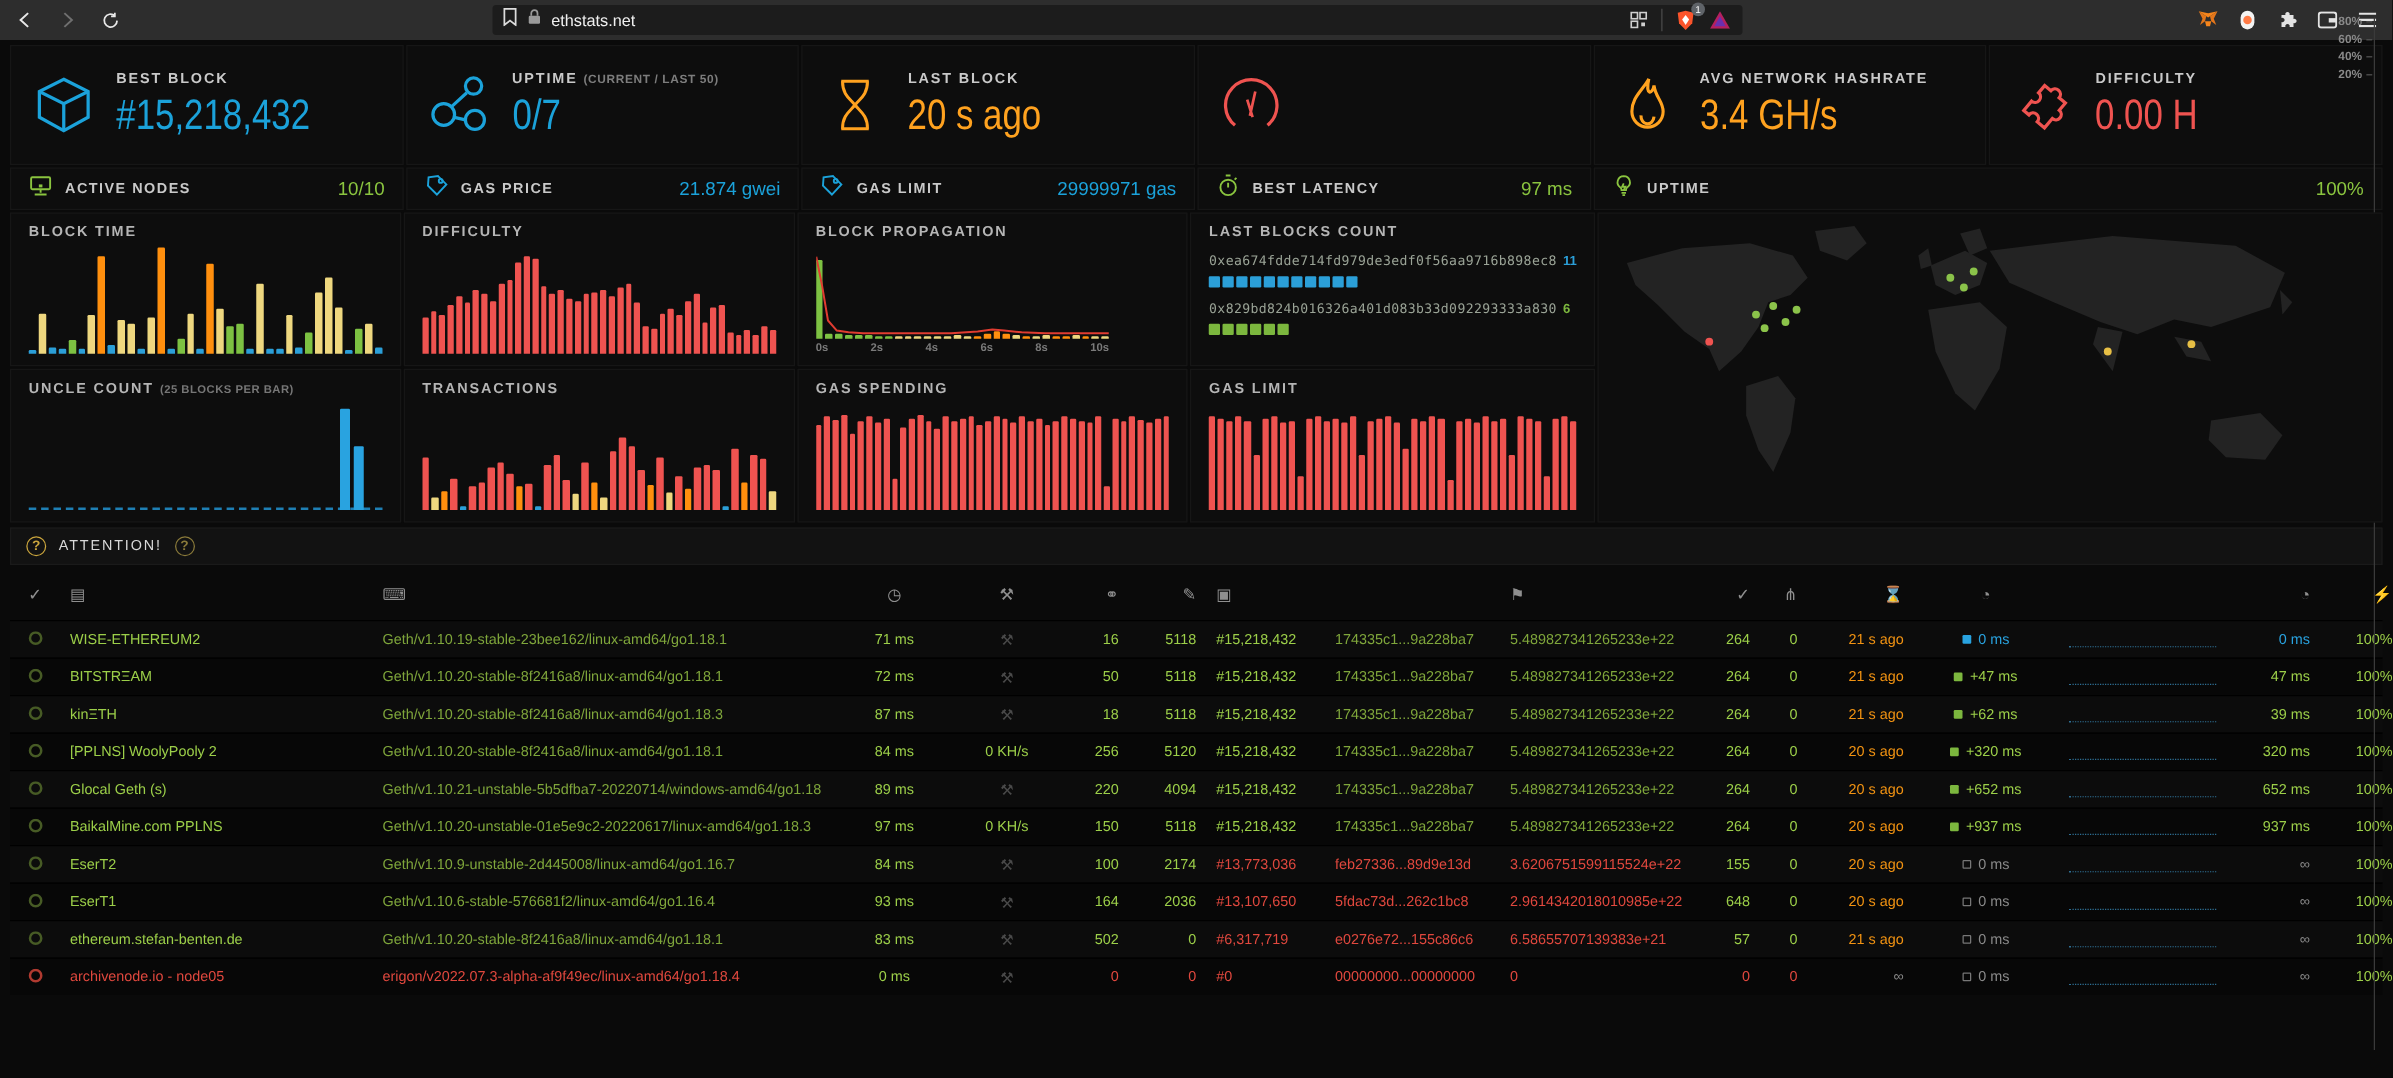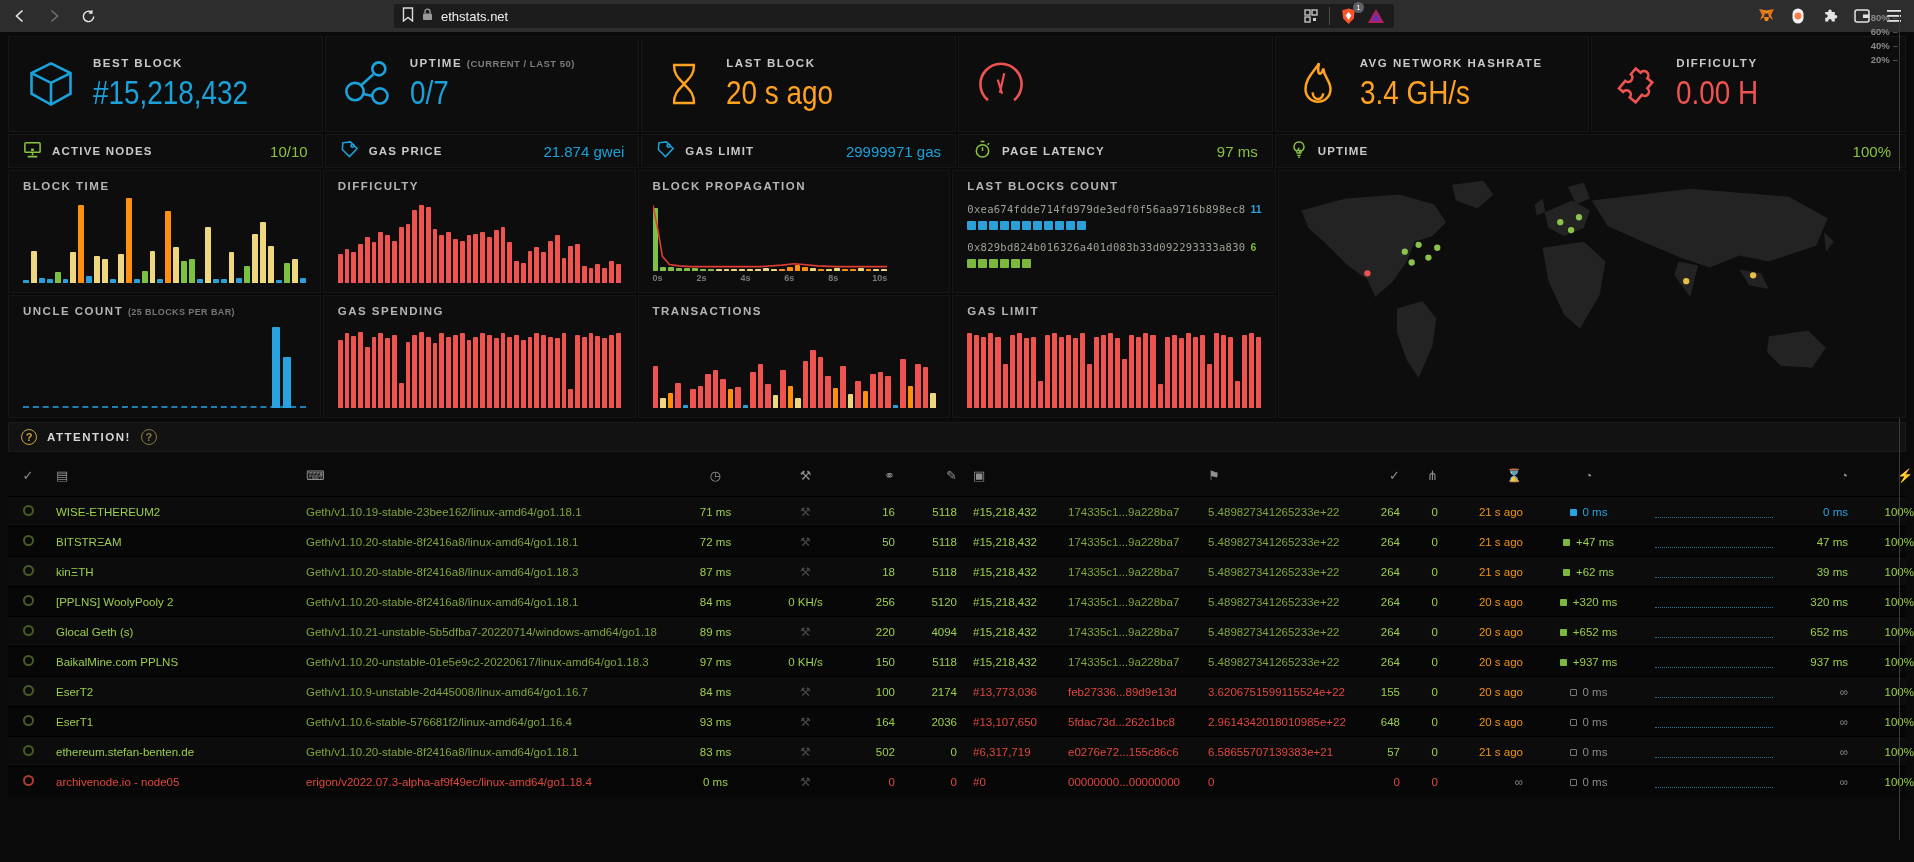--- a/index.html
+++ b/index.html
@@ -59,21 +59,21 @@
   .miner-blocks span { width:9px; height:9px; border-radius:1px; }
   
   .uncle-area { position:relative; }
   .uncle-base { position:absolute; left:0; right:0; bottom:0; border-bottom:2px dashed #1e7fb4; }
   .uncle-bar { position:absolute; bottom:0; width:8px; background:#29a3e0; border-radius:1px 1px 0 0; }
   
   .attn { margin-top:4px; height:30px; background:#121212; border:1px solid #1a1a1a;
     display:flex; align-items:center; padding:0 12px; gap:10px; }
   .attn-circ { width:16px; height:16px; border:1.5px solid #caa53d; border-radius:50%; color:#caa53d;
     font-size:11px; font-weight:bold; display:flex; align-items:center; justify-content:center; }
-  .attn-title { font-size:11.5px; font-weight:bold; letter-spacing:1.5px; color:#d8d8d8; }
+  .attn-title { font-size:11.5px; font-weight:normal; letter-spacing:1.5px; color:#d8d8d8; }
   .attn-msg { margin-left:auto; font-size:13px; color:#e3bb41; }
   
   .thead { display:grid; height:42px; align-items:center; margin-top:2px; padding:0 0; }
   .hcell { color:#8f8f8f; font-size:13px; text-align:center; }
   .hcell.left { text-align:left; padding-left:8px; } .hcell.right { text-align:right; padding-right:8px; }
   .trow { display:grid; height:30px; align-items:center; font-size:11.5px; border-top:1px solid #000; }
   .trow:nth-child(odd) { background:#0c0c0c; } .trow:nth-child(even) { background:#070707; }
   .tc { white-space:nowrap; overflow:hidden; }
   .tc.left { padding-left:8px; } .tc.right { text-align:right; padding-right:8px; } .tc.center { text-align:center; }
   .dot { display:inline-block; width:11px; height:11px; border-radius:50%; border:2px solid #475b25; }
@@ -279,21 +279,21 @@
           </svg></span>
       <span class="s-label">GAS LIMIT</span>
       <span class="s-value c-cyan">29999971 gas</span>
     </div>
     <div class="card s">
       <span class="c-green">
         <svg width="19" height="19" viewBox="0 0 20 20" fill="none" stroke="currentColor" stroke-width="1.6">
             <circle cx="10" cy="11.5" r="6.5"></circle>
             <path d="M10 11.5 V7.5 M8 1.5 h4 M15.5 5 l1.5 -1.5"></path>
           </svg></span>
-      <span class="s-label">PAGE LATENCY</span>
+      <span class="s-label">BEST LATENCY</span>
       <span class="s-value c-green">97 ms</span>
     </div>
     <div class="card s span2">
       <span class="c-green">
         <svg width="18" height="19" viewBox="0 0 20 20" fill="none" stroke="currentColor" stroke-width="1.6">
             <path d="M10 1.5 a5.5 5.5 0 0 1 3 10.1 c-.8.5-1 1.4-1 2.4 h-4 c0-1-.2-1.9-1-2.4 A5.5 5.5 0 0 1 10 1.5 Z"></path>
             <path d="M8 16.5 h4 M8.8 18.5 h2.4 M10 8 l-1.5 3 h3 L10 14"></path>
           </svg></span>
       <span class="s-label">UPTIME</span>
       <span class="s-value c-green">100%</span>
@@ -507,67 +507,20 @@
     </div>
     <div class="card chart-card">
       <div class="chart-title"><span>UNCLE COUNT</span> <span class="chart-sub">(25 BLOCKS PER BAR)</span></div>
       <div class="chart-area uncle-area" id="unclechart">
         <div class="uncle-base"></div>
       <div class="uncle-bar" style="right: 26px; height: 95%;"></div>
           <div class="uncle-bar" style="right: 15px; height: 60%;"></div>
         </div>
     </div>
     <div class="card chart-card">
-      <div class="chart-title">GAS SPENDING</div>
-      <div class="chart-area">
-          <div class="bar" style="height: 80%; background: rgb(239, 83, 80);"></div>
-          <div class="bar" style="height: 88%; background: rgb(239, 83, 80);"></div>
-          <div class="bar" style="height: 85%; background: rgb(239, 83, 80);"></div>
-          <div class="bar" style="height: 90%; background: rgb(239, 83, 80);"></div>
-          <div class="bar" style="height: 72%; background: rgb(239, 83, 80);"></div>
-          <div class="bar" style="height: 84%; background: rgb(239, 83, 80);"></div>
-          <div class="bar" style="height: 88%; background: rgb(239, 83, 80);"></div>
-          <div class="bar" style="height: 82%; background: rgb(239, 83, 80);"></div>
-          <div class="bar" style="height: 86%; background: rgb(239, 83, 80);"></div>
-          <div class="bar" style="height: 30%; background: rgb(239, 83, 80);"></div>
-          <div class="bar" style="height: 78%; background: rgb(239, 83, 80);"></div>
-          <div class="bar" style="height: 86%; background: rgb(239, 83, 80);"></div>
-          <div class="bar" style="height: 90%; background: rgb(239, 83, 80);"></div>
-          <div class="bar" style="height: 84%; background: rgb(239, 83, 80);"></div>
-          <div class="bar" style="height: 76%; background: rgb(239, 83, 80);"></div>
-          <div class="bar" style="height: 88%; background: rgb(239, 83, 80);"></div>
-          <div class="bar" style="height: 83%; background: rgb(239, 83, 80);"></div>
-          <div class="bar" style="height: 86%; background: rgb(239, 83, 80);"></div>
-          <div class="bar" style="height: 88%; background: rgb(239, 83, 80);"></div>
-          <div class="bar" style="height: 80%; background: rgb(239, 83, 80);"></div>
-          <div class="bar" style="height: 84%; background: rgb(239, 83, 80);"></div>
-          <div class="bar" style="height: 88%; background: rgb(239, 83, 80);"></div>
-          <div class="bar" style="height: 86%; background: rgb(239, 83, 80);"></div>
-          <div class="bar" style="height: 82%; background: rgb(239, 83, 80);"></div>
-          <div class="bar" style="height: 88%; background: rgb(239, 83, 80);"></div>
-          <div class="bar" style="height: 84%; background: rgb(239, 83, 80);"></div>
-          <div class="bar" style="height: 86%; background: rgb(239, 83, 80);"></div>
-          <div class="bar" style="height: 80%; background: rgb(239, 83, 80);"></div>
-          <div class="bar" style="height: 83%; background: rgb(239, 83, 80);"></div>
-          <div class="bar" style="height: 88%; background: rgb(239, 83, 80);"></div>
-          <div class="bar" style="height: 86%; background: rgb(239, 83, 80);"></div>
-          <div class="bar" style="height: 84%; background: rgb(239, 83, 80);"></div>
-          <div class="bar" style="height: 82%; background: rgb(239, 83, 80);"></div>
-          <div class="bar" style="height: 88%; background: rgb(239, 83, 80);"></div>
-          <div class="bar" style="height: 22%; background: rgb(239, 83, 80);"></div>
-          <div class="bar" style="height: 86%; background: rgb(239, 83, 80);"></div>
-          <div class="bar" style="height: 83%; background: rgb(239, 83, 80);"></div>
-          <div class="bar" style="height: 88%; background: rgb(239, 83, 80);"></div>
-          <div class="bar" style="height: 85%; background: rgb(239, 83, 80);"></div>
-          <div class="bar" style="height: 82%; background: rgb(239, 83, 80);"></div>
-          <div class="bar" style="height: 86%; background: rgb(239, 83, 80);"></div>
-          <div class="bar" style="height: 88%; background: rgb(239, 83, 80);"></div>
-        </div>
-    </div>
-    <div class="card chart-card">
       <div class="chart-title">TRANSACTIONS</div>
       <div class="chart-area">
           <div class="bar" style="height: 50%; background: rgb(239, 83, 80);"></div>
           <div class="bar" style="height: 12%; background: rgb(238, 215, 127);"></div>
           <div class="bar" style="height: 18%; background: rgb(255, 143, 14);"></div>
           <div class="bar" style="height: 30%; background: rgb(239, 83, 80);"></div>
           <div class="bar" style="height: 4%; background: rgb(43, 159, 216);"></div>
           <div class="bar" style="height: 22%; background: rgb(239, 83, 80);"></div>
           <div class="bar" style="height: 26%; background: rgb(239, 83, 80);"></div>
           <div class="bar" style="height: 40%; background: rgb(239, 83, 80);"></div>
@@ -597,20 +550,67 @@
           <div class="bar" style="height: 38%; background: rgb(239, 83, 80);"></div>
           <div class="bar" style="height: 4%; background: rgb(43, 159, 216);"></div>
           <div class="bar" style="height: 58%; background: rgb(239, 83, 80);"></div>
           <div class="bar" style="height: 26%; background: rgb(255, 143, 14);"></div>
           <div class="bar" style="height: 52%; background: rgb(239, 83, 80);"></div>
           <div class="bar" style="height: 48%; background: rgb(239, 83, 80);"></div>
           <div class="bar" style="height: 18%; background: rgb(238, 215, 127);"></div>
         </div>
     </div>
     <div class="card chart-card">
+      <div class="chart-title">GAS SPENDING</div>
+      <div class="chart-area">
+          <div class="bar" style="height: 80%; background: rgb(239, 83, 80);"></div>
+          <div class="bar" style="height: 88%; background: rgb(239, 83, 80);"></div>
+          <div class="bar" style="height: 85%; background: rgb(239, 83, 80);"></div>
+          <div class="bar" style="height: 90%; background: rgb(239, 83, 80);"></div>
+          <div class="bar" style="height: 72%; background: rgb(239, 83, 80);"></div>
+          <div class="bar" style="height: 84%; background: rgb(239, 83, 80);"></div>
+          <div class="bar" style="height: 88%; background: rgb(239, 83, 80);"></div>
+          <div class="bar" style="height: 82%; background: rgb(239, 83, 80);"></div>
+          <div class="bar" style="height: 86%; background: rgb(239, 83, 80);"></div>
+          <div class="bar" style="height: 30%; background: rgb(239, 83, 80);"></div>
+          <div class="bar" style="height: 78%; background: rgb(239, 83, 80);"></div>
+          <div class="bar" style="height: 86%; background: rgb(239, 83, 80);"></div>
+          <div class="bar" style="height: 90%; background: rgb(239, 83, 80);"></div>
+          <div class="bar" style="height: 84%; background: rgb(239, 83, 80);"></div>
+          <div class="bar" style="height: 76%; background: rgb(239, 83, 80);"></div>
+          <div class="bar" style="height: 88%; background: rgb(239, 83, 80);"></div>
+          <div class="bar" style="height: 83%; background: rgb(239, 83, 80);"></div>
+          <div class="bar" style="height: 86%; background: rgb(239, 83, 80);"></div>
+          <div class="bar" style="height: 88%; background: rgb(239, 83, 80);"></div>
+          <div class="bar" style="height: 80%; background: rgb(239, 83, 80);"></div>
+          <div class="bar" style="height: 84%; background: rgb(239, 83, 80);"></div>
+          <div class="bar" style="height: 88%; background: rgb(239, 83, 80);"></div>
+          <div class="bar" style="height: 86%; background: rgb(239, 83, 80);"></div>
+          <div class="bar" style="height: 82%; background: rgb(239, 83, 80);"></div>
+          <div class="bar" style="height: 88%; background: rgb(239, 83, 80);"></div>
+          <div class="bar" style="height: 84%; background: rgb(239, 83, 80);"></div>
+          <div class="bar" style="height: 86%; background: rgb(239, 83, 80);"></div>
+          <div class="bar" style="height: 80%; background: rgb(239, 83, 80);"></div>
+          <div class="bar" style="height: 83%; background: rgb(239, 83, 80);"></div>
+          <div class="bar" style="height: 88%; background: rgb(239, 83, 80);"></div>
+          <div class="bar" style="height: 86%; background: rgb(239, 83, 80);"></div>
+          <div class="bar" style="height: 84%; background: rgb(239, 83, 80);"></div>
+          <div class="bar" style="height: 82%; background: rgb(239, 83, 80);"></div>
+          <div class="bar" style="height: 88%; background: rgb(239, 83, 80);"></div>
+          <div class="bar" style="height: 22%; background: rgb(239, 83, 80);"></div>
+          <div class="bar" style="height: 86%; background: rgb(239, 83, 80);"></div>
+          <div class="bar" style="height: 83%; background: rgb(239, 83, 80);"></div>
+          <div class="bar" style="height: 88%; background: rgb(239, 83, 80);"></div>
+          <div class="bar" style="height: 85%; background: rgb(239, 83, 80);"></div>
+          <div class="bar" style="height: 82%; background: rgb(239, 83, 80);"></div>
+          <div class="bar" style="height: 86%; background: rgb(239, 83, 80);"></div>
+          <div class="bar" style="height: 88%; background: rgb(239, 83, 80);"></div>
+        </div>
+    </div>
+    <div class="card chart-card">
       <div class="chart-title">GAS LIMIT</div>
       <div class="chart-area">
           <div class="bar" style="height: 88%; background: rgb(239, 83, 80);"></div>
           <div class="bar" style="height: 86%; background: rgb(239, 83, 80);"></div>
           <div class="bar" style="height: 83%; background: rgb(239, 83, 80);"></div>
           <div class="bar" style="height: 88%; background: rgb(239, 83, 80);"></div>
           <div class="bar" style="height: 84%; background: rgb(239, 83, 80);"></div>
           <div class="bar" style="height: 52%; background: rgb(239, 83, 80);"></div>
           <div class="bar" style="height: 86%; background: rgb(239, 83, 80);"></div>
           <div class="bar" style="height: 88%; background: rgb(239, 83, 80);"></div>

